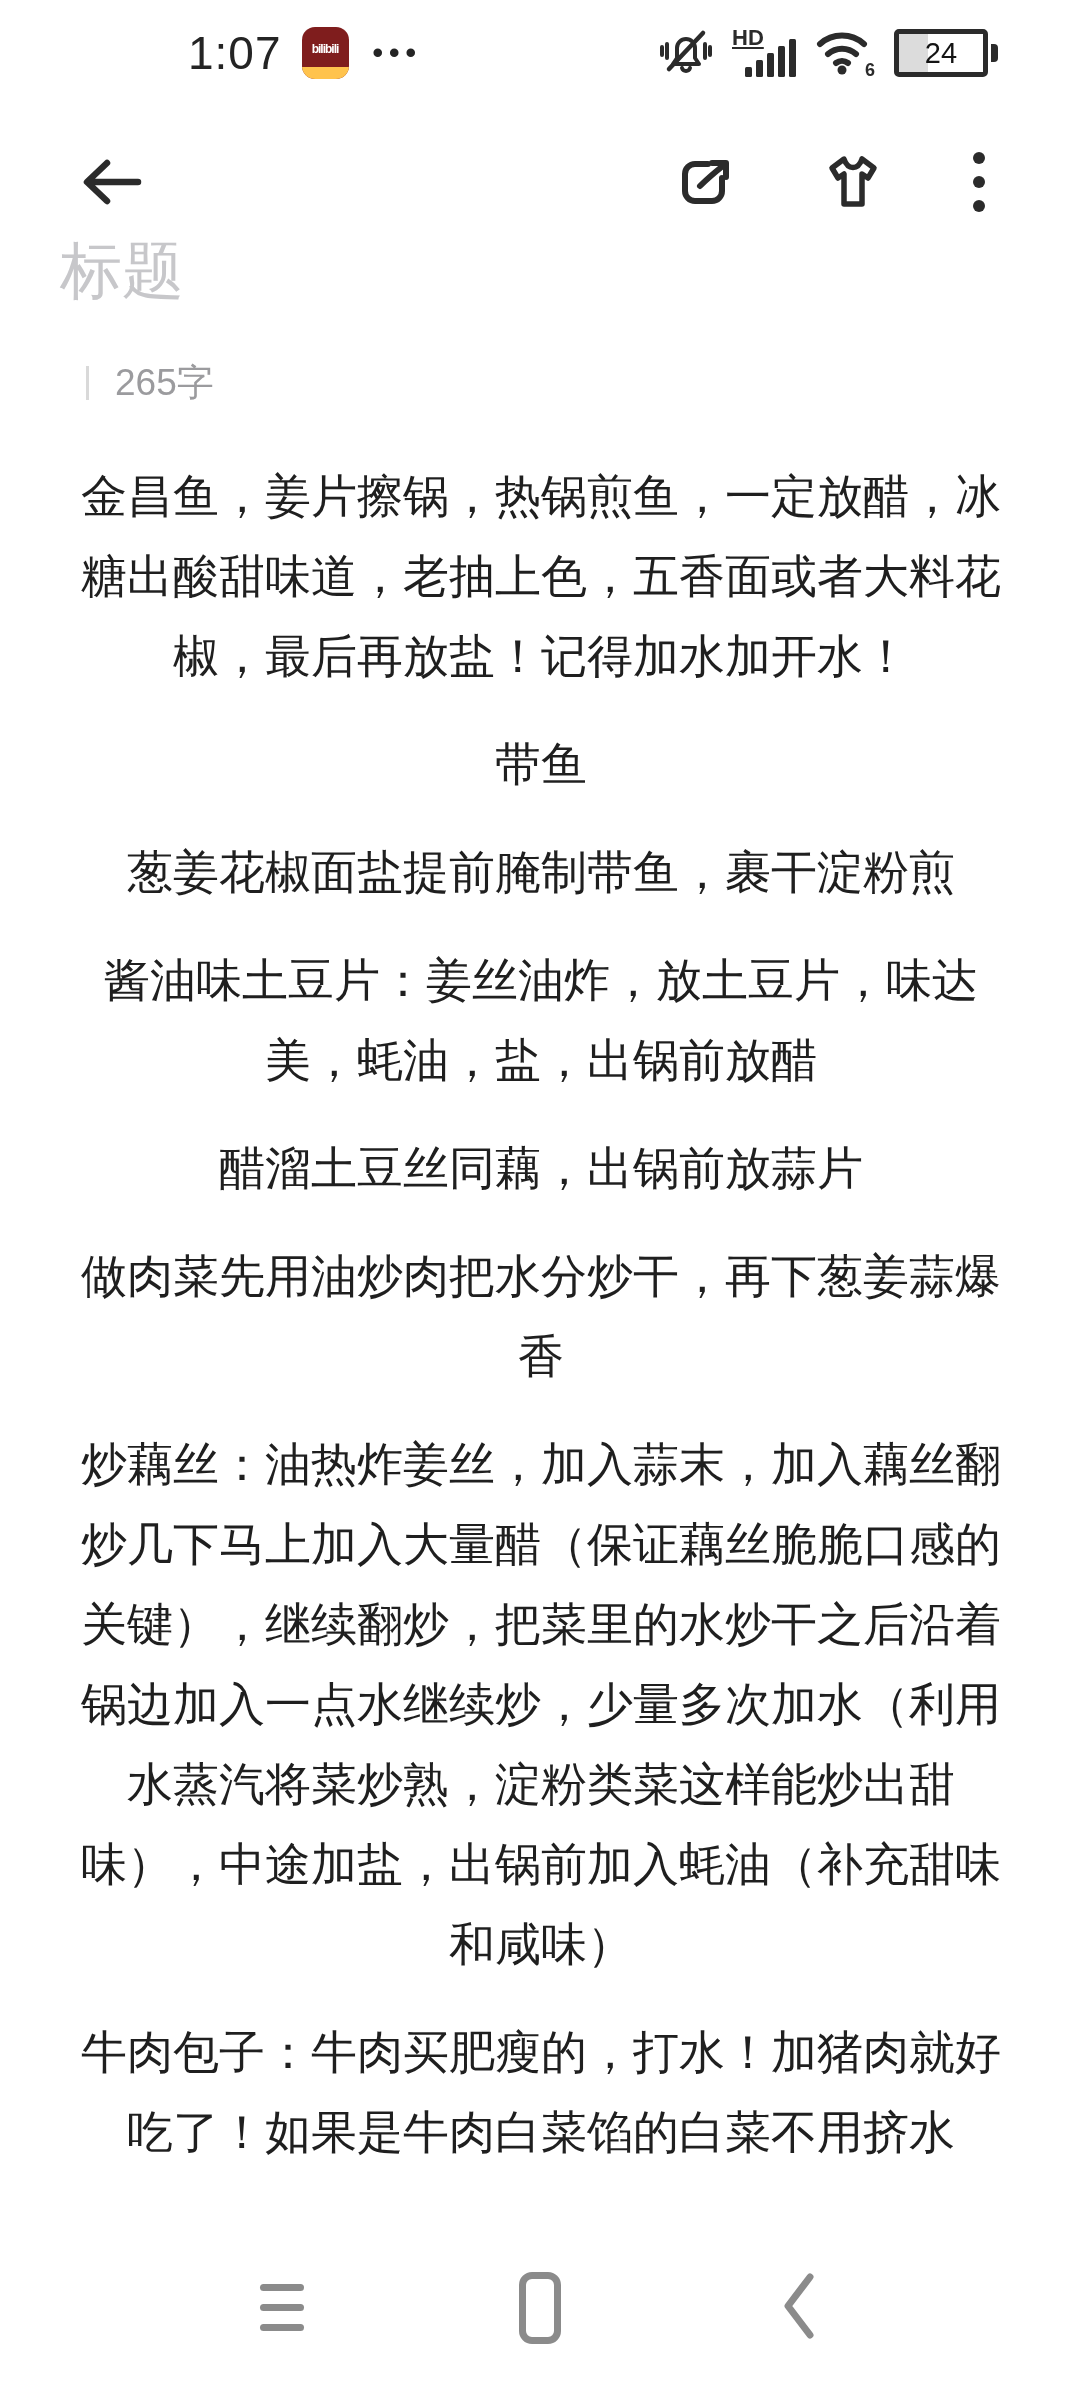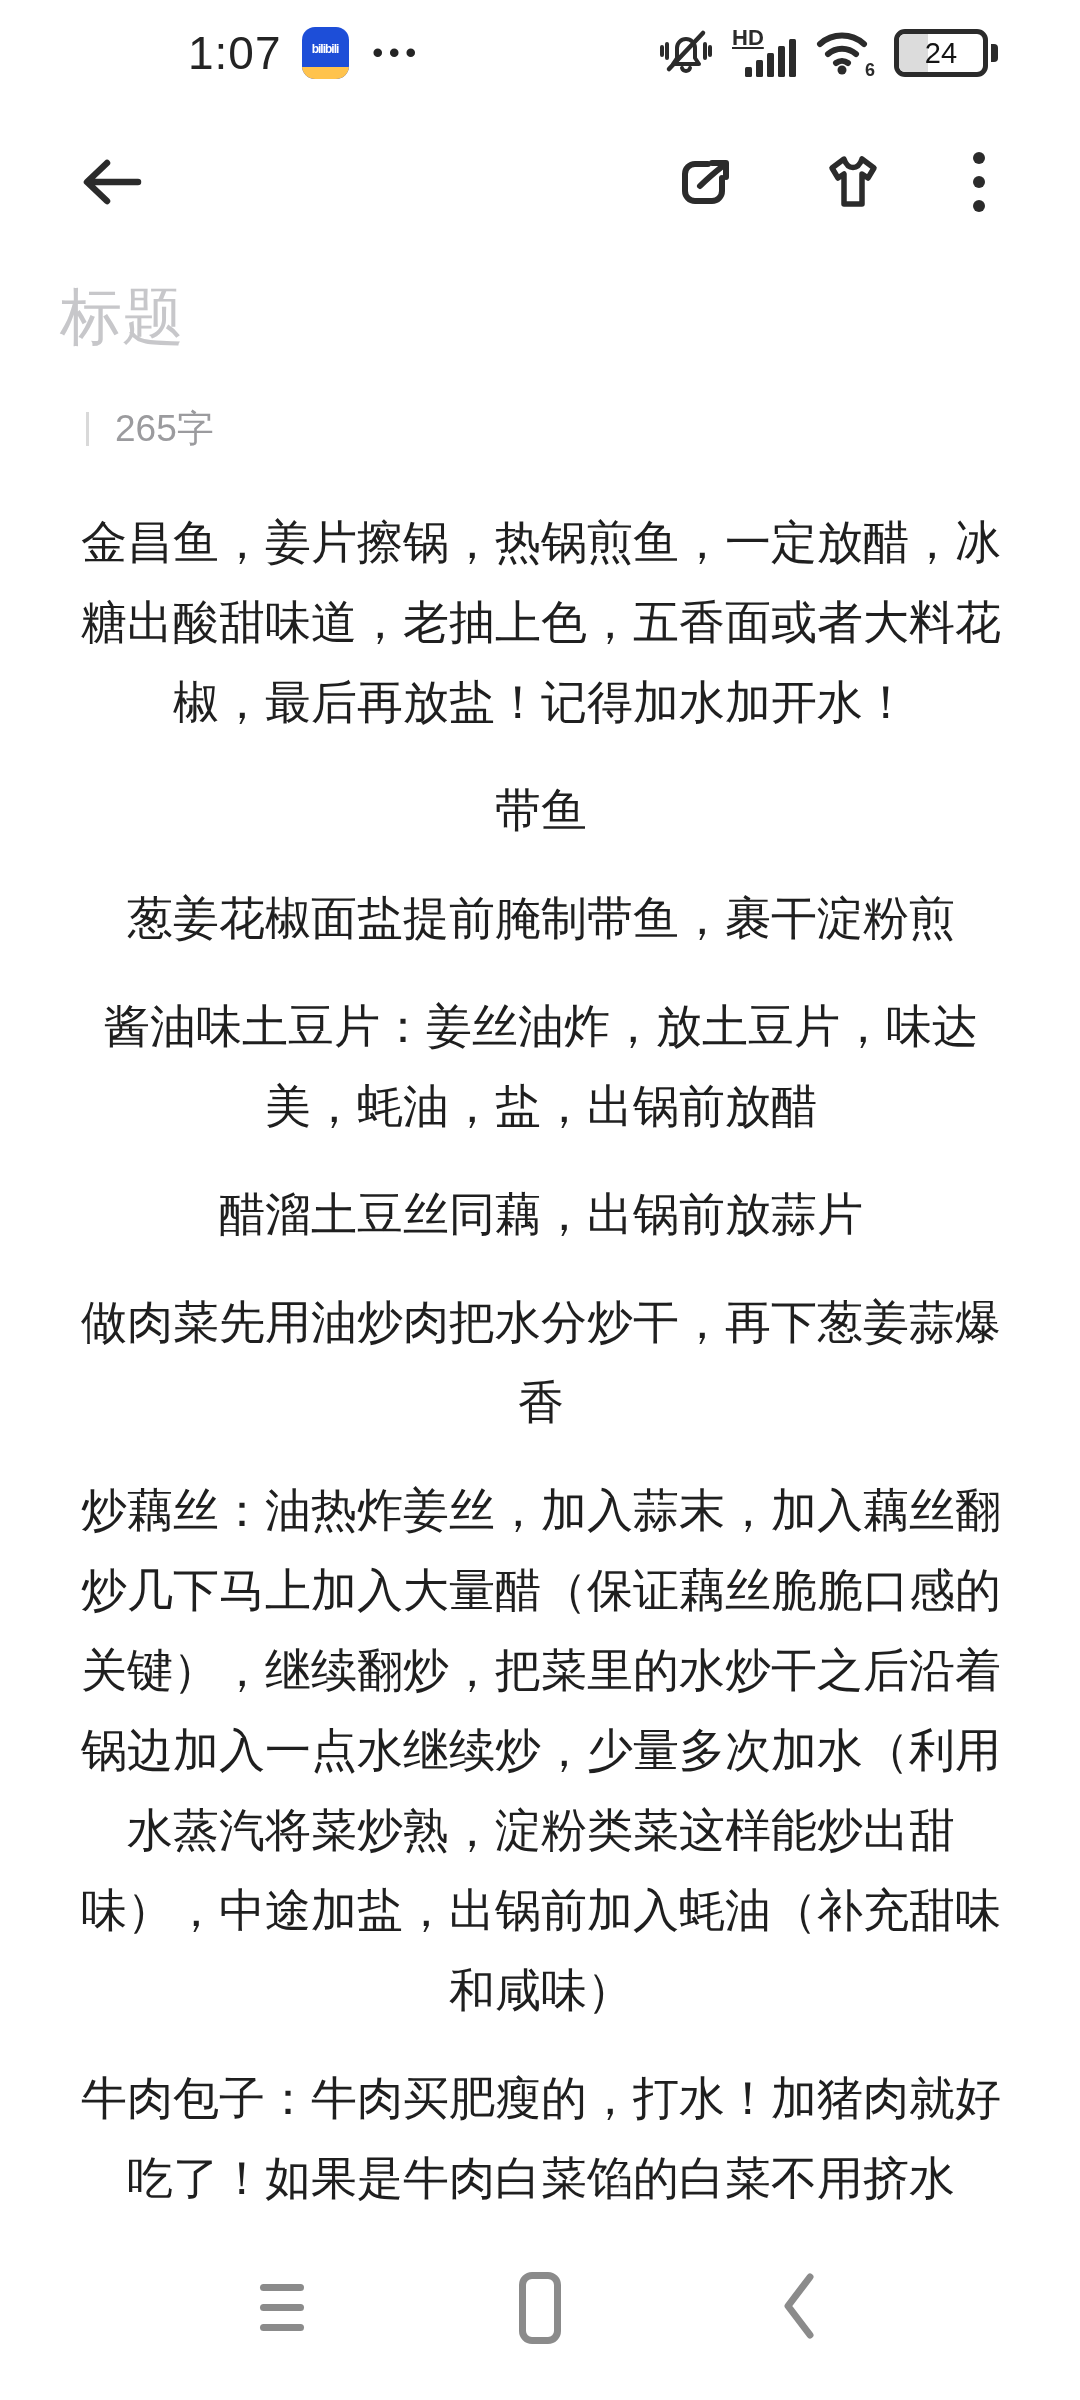--- a/index.html
+++ b/index.html
@@ -12,58 +12,58 @@
 
   
   .status-bar{
     position:absolute;top:0;left:0;right:12px;height:100px;
     display:flex;align-items:center;justify-content:space-between;
     box-sizing:border-box;padding:6px 70px 0 188px;
   }
   .sb-left{display:flex;align-items:center;gap:20px;}
   .sb-time{font-size:46px;font-weight:500;color:#242424;letter-spacing:1px;}
   .bili{
-    width:47px;height:52px;border-radius:13px;background:#1d4ed8;
+    width:47px;height:52px;border-radius:13px;background:#7f1d1d;
     position:relative;overflow:hidden;display:flex;align-items:center;justify-content:center;
   }
   .bili-text{color:#fff;font-size:12px;font-weight:700;margin-top:-9px;letter-spacing:-1px;}
   .bili-band{position:absolute;left:0;right:0;bottom:0;height:12px;background:#ffc34d;}
   .sb-dots{font-size:30px;color:#242424;letter-spacing:6px;font-weight:700;margin-left:4px;}
   .sb-right{display:flex;align-items:center;gap:18px;}
   .sig{position:relative;width:64px;height:52px;}
   .sig-hd{position:absolute;top:-2px;left:0;font-size:22px;font-weight:700;color:#2b2b2b;text-decoration:underline;}
   .sig-bars{position:absolute;bottom:2px;right:0;display:flex;align-items:flex-end;gap:4px;}
   .sig-bars i{display:block;width:7px;background:#2b2b2b;border-radius:1.5px;}
   .sig-bars i:nth-child(1){height:10px;}
   .sig-bars i:nth-child(2){height:17px;}
   .sig-bars i:nth-child(3){height:24px;}
   .sig-bars i:nth-child(4){height:31px;}
   .sig-bars i:nth-child(5){height:38px;}
   .battery{display:flex;align-items:center;}
   .battery-body{
-    position:relative;width:94px;height:48px;border:5px solid #2b2b2b;border-radius:11px;
+    position:relative;width:94px;height:48px;border:5px solid #2b2b2b;border-radius:5px;
     box-sizing:border-box;overflow:hidden;display:flex;align-items:center;justify-content:center;
   }
   .battery-fill{position:absolute;left:0;top:0;bottom:0;width:35%;background:#dcdcdc;}
   .battery-num{position:relative;font-size:29px;color:#141414;font-weight:500;}
   .battery-nub{width:7px;height:18px;background:#2b2b2b;border-radius:0 4px 4px 0;margin-left:3px;}
 
   
   .toolbar{
     position:absolute;top:128px;left:0;right:0;height:110px;
     display:flex;align-items:center;justify-content:space-between;
     box-sizing:border-box;padding:0 94px 0 76px;
   }
   .icon-btn{background:none;border:none;padding:0;margin:0;cursor:pointer;display:flex;align-items:center;justify-content:center;}
   .tb-right{display:flex;align-items:center;gap:86px;}
 
   
   .note{position:absolute;top:238px;left:60px;right:58px;}
   .note-title{
-    margin-top:46px;font-size:62px;line-height:66px;font-weight:500;color:#c7c7ca;
+    font-size:62px;line-height:66px;font-weight:500;color:#c7c7ca;
   }
   .note-meta{margin-top:54px;display:flex;align-items:center;font-size:37px;color:#9b9b9e;}
   .meta-divider{width:3px;height:34px;background:#d9d9d9;margin:0 26px;}
   .note-body{margin-top:48px;font-size:46px;color:#1f1f1f;text-align:center;}
   .note-body p{margin:0 0 28px 0;line-height:80px;}
 
   
   .bottom-nav{
     position:absolute;left:0;right:0;bottom:0;height:185px;
     display:flex;align-items:center;justify-content:center;gap:196px;

